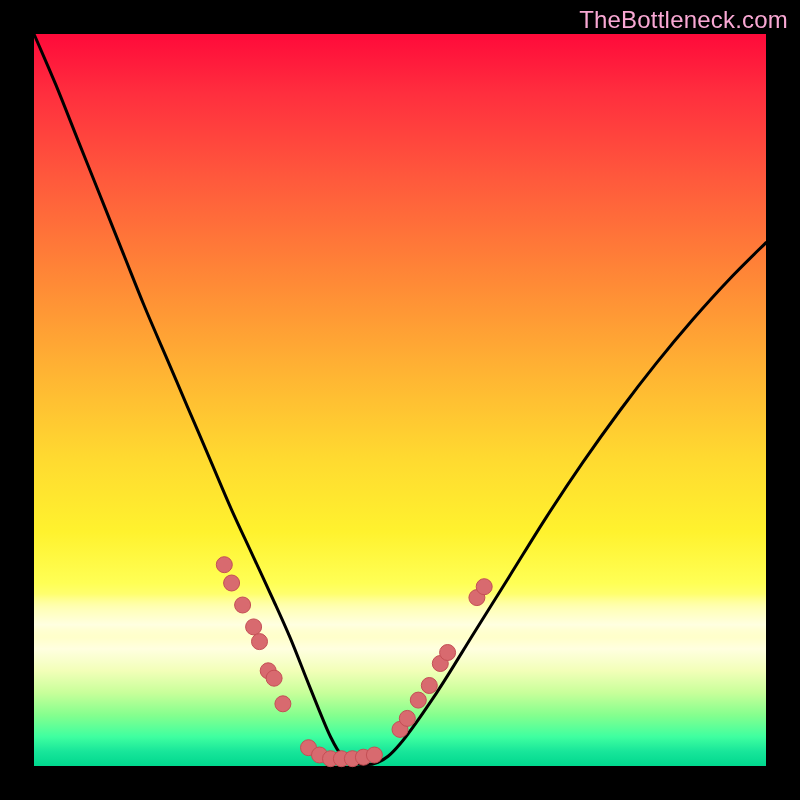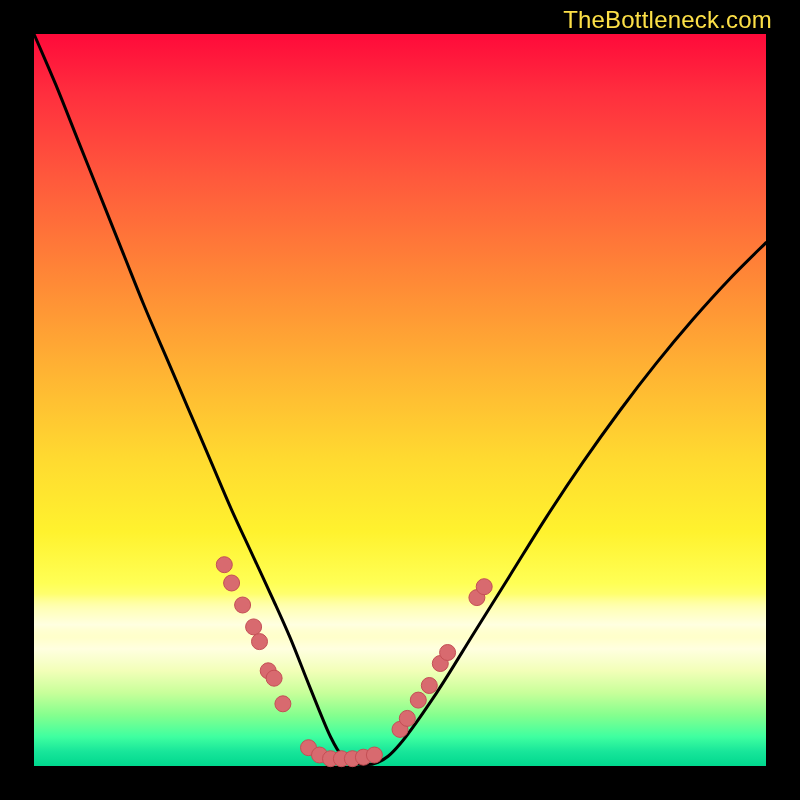--- a/index.html
+++ b/index.html
@@ -61,22 +61,22 @@
     position: absolute;
     left: 34px;
     top: 34px;
     width: 732px;
     height: 732px;
     overflow: visible;
   }
   .watermark {
     position: absolute;
     top: 6px;
-    right: 28px;
-    color: #fde047;
+    right: 12px;
+    color: #f9a8d4;
     font-size: 24px;
     font-weight: 500;
     letter-spacing: 0.2px;
     user-select: none;
   }
 </style>
 </head>
 <body>
 
 <div class="frame">

